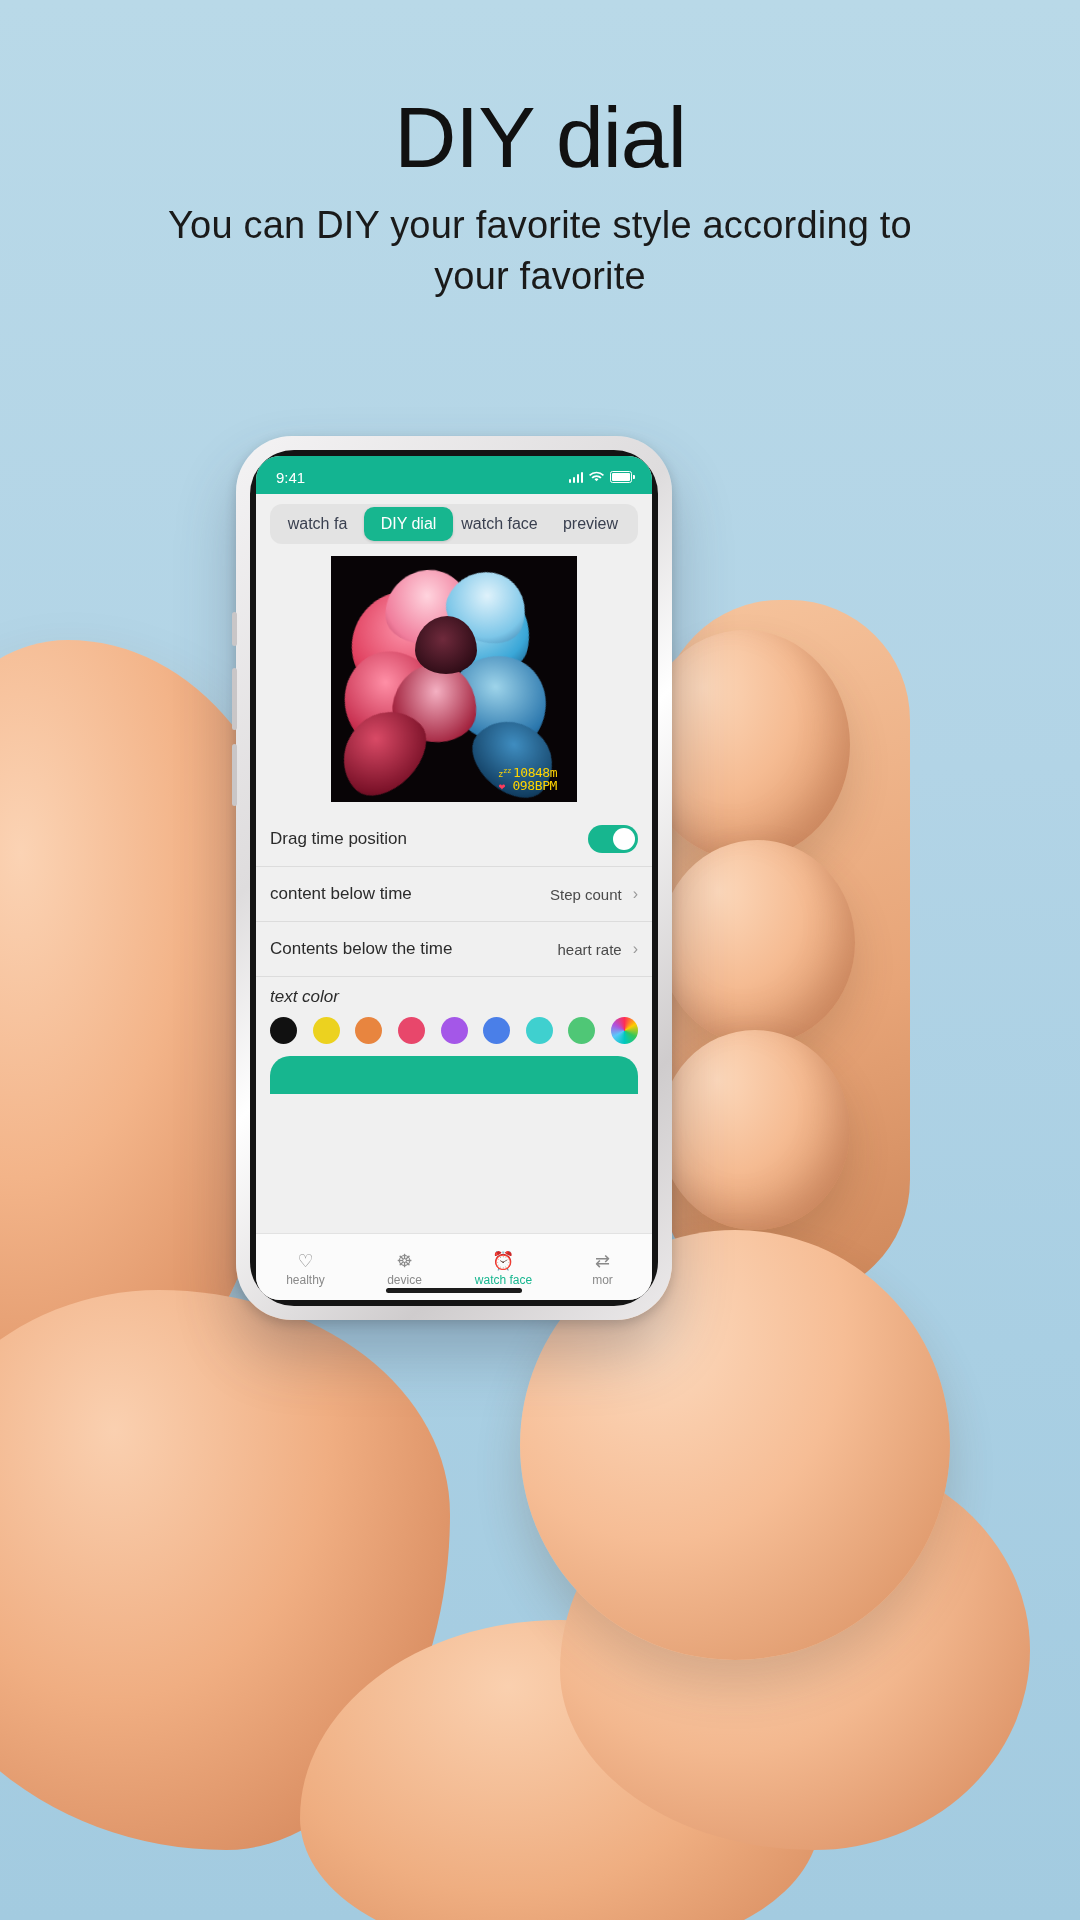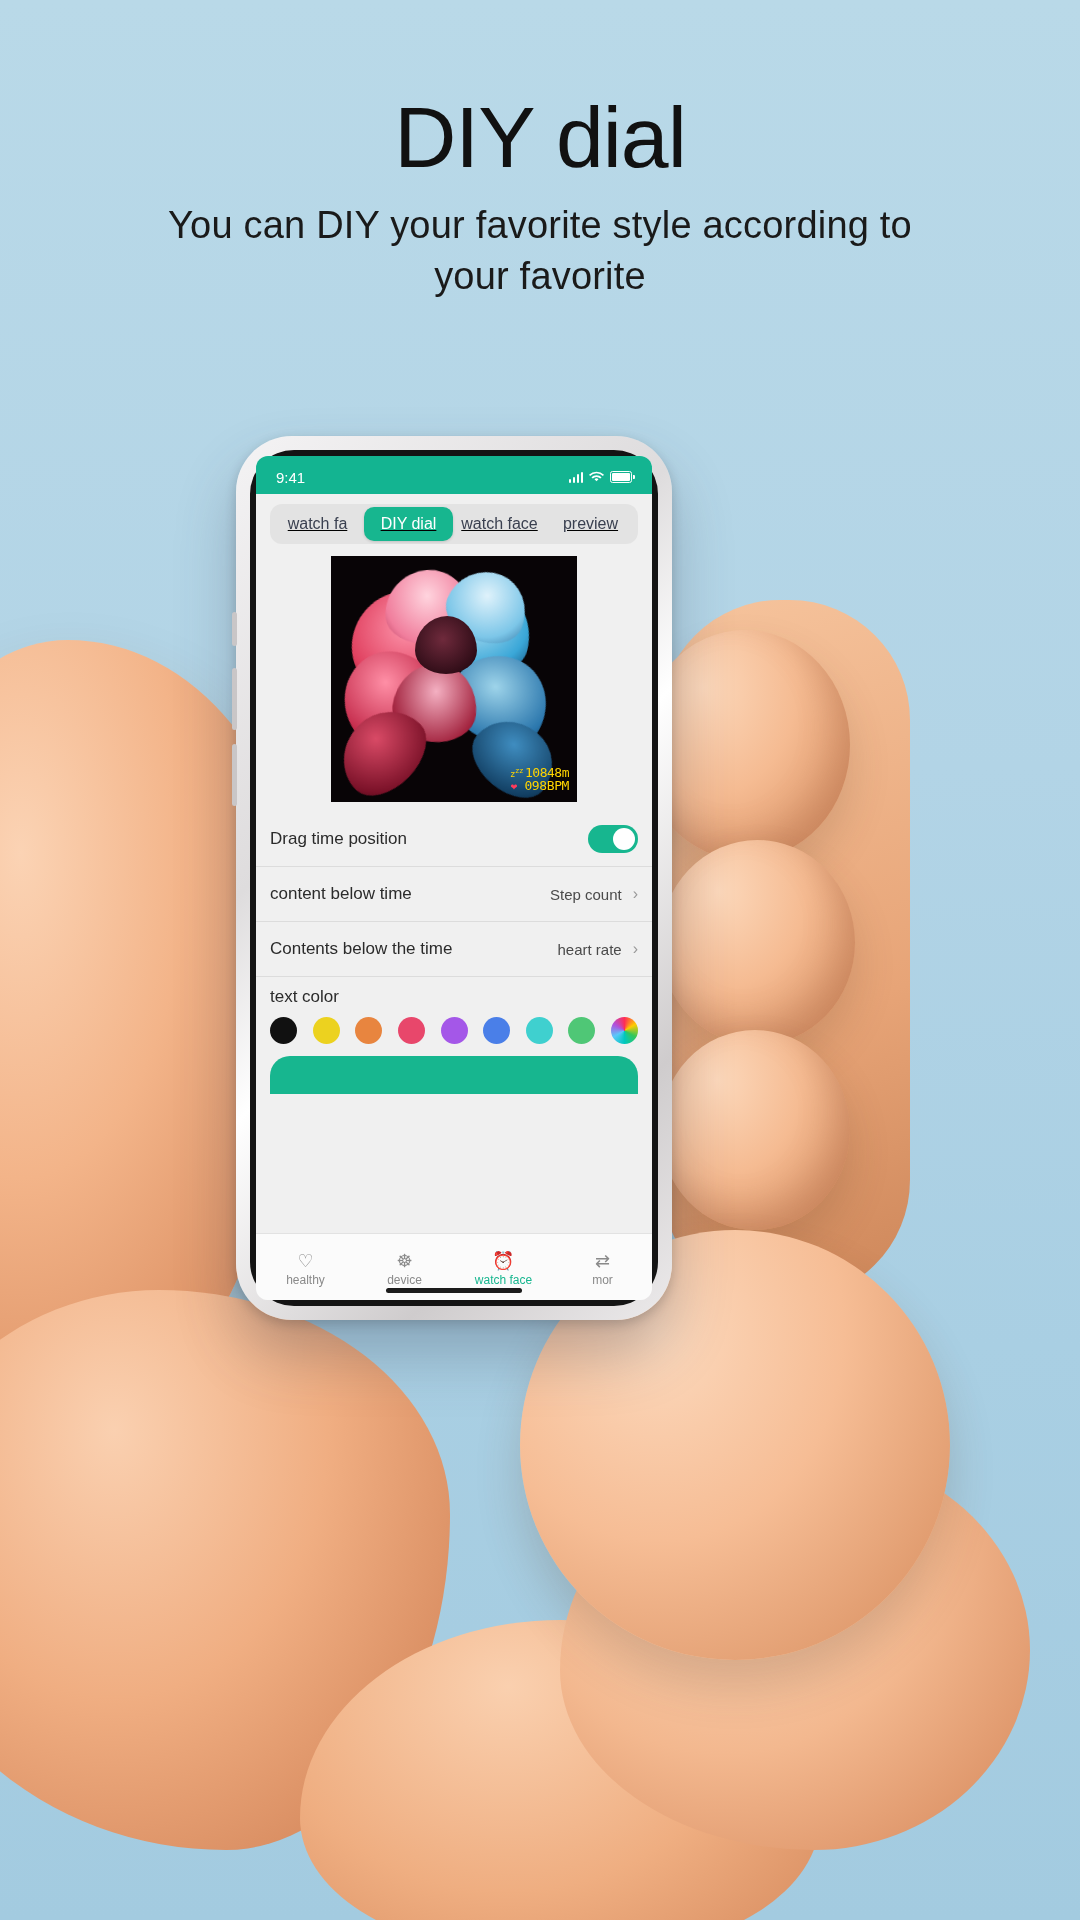--- a/index.html
+++ b/index.html
@@ -62,21 +62,21 @@
     background:linear-gradient(135deg,#f4f3f4 0%,#dedcdd 35%,#ffffff 52%,#cfcccd 80%,#eceaeb 100%);
     border-radius:56px;
     box-shadow:0 34px 60px rgba(60,70,90,.30), 0 4px 12px rgba(0,0,0,.18);
     padding:14px;box-sizing:border-box;
   }
   .phone-inner{
     width:100%;height:100%;background:#141414;border-radius:44px;
     padding:6px;box-sizing:border-box;
   }
   .screen{
-    width:100%;height:100%;background:#f0f0f0;border-radius:12px;overflow:hidden;
+    width:100%;height:100%;background:#f0f0f0;border-radius:24px;overflow:hidden;
     position:relative;display:flex;flex-direction:column;
   }
   .side-btn{position:absolute;left:-4px;width:5px;border-radius:3px;background:#c9c6c7;}
   .sb1{top:176px;height:34px;}
   .sb2{top:232px;height:62px;}
   .sb3{top:308px;height:62px;}
 
   
   .statusbar{
     background:#13b491;color:#fff;height:34px;display:flex;align-items:center;
@@ -95,37 +95,37 @@
   .appbar{
     background:#13b491;color:#fff;height:46px;flex:none;
     display:flex;align-items:center;justify-content:center;
     font-size:19px;letter-spacing:.3px;
   }
 
   
   .tabwrap{padding:10px 14px 8px;flex:none;background:#f0f0f0;}
   .tabs{
     background:#e3e3e3;border-radius:12px;height:40px;display:flex;align-items:center;
-    padding:3px;box-sizing:border-box;gap:2px;overflow:hidden;text-decoration:underline;
+    padding:3px;box-sizing:border-box;gap:2px;overflow:hidden;
   }
   .tab{
     flex:1;height:100%;display:flex;align-items:center;justify-content:center;
     font-size:16px;color:#3a4050;border-radius:10px;white-space:nowrap;
   }
   .tab.active{background:#17b68f;color:#fff;box-shadow:0 1px 3px rgba(0,0,0,.15);}
 
   
   .previewwrap{flex:none;display:flex;justify-content:center;padding:4px 0 10px;}
   .watchface{
     width:246px;height:246px;background:#080406;position:relative;overflow:hidden;
   }
   .flower{position:absolute;inset:0;}
   .petal{position:absolute;border-radius:52% 48% 50% 50%/60% 60% 40% 40%;filter:blur(.4px);}
   .clock{
-    position:absolute;left:0;right:0;bottom:10px;padding-right:8px;
+    position:absolute;left:0;right:12px;bottom:10px;padding-right:8px;
     text-align:right;font-family:"DejaVu Sans Mono","Liberation Mono",monospace;
     color:#ffd400;line-height:1;
   }
   .clock .row-top{font-size:13px;letter-spacing:-.5px;display:flex;justify-content:flex-end;align-items:flex-end;gap:2px;}
   .clock .zzz{font-size:9px;}
   .clock .big{font-size:37px;font-weight:700;letter-spacing:1px;margin:1px 0;}
   .clock .row-bot{font-size:13px;letter-spacing:-.4px;}
   .heart{color:#ff3b5c;font-size:11px;}
 
   
@@ -143,21 +143,21 @@
   }
   .rowval{display:flex;align-items:center;gap:11px;font-size:15px;color:#4a4a4a;}
   .chev{color:#9a9a9a;font-size:16px;}
   .toggle{
     width:50px;height:28px;border-radius:16px;background:#17b68f;position:relative;flex:none;
   }
   .toggle::after{content:"";position:absolute;right:3px;top:3px;width:22px;height:22px;border-radius:50%;background:#fff;}
 
   
   .colorsec{padding:10px 14px 4px;flex:none;}
-  .colorsec .lbl{font-size:17px;color:#2b2b2b;margin-bottom:10px;}
+  .colorsec .lbl{font-size:17px;color:#2b2b2b;margin-bottom:10px;font-style:italic;}
   .swatches{display:flex;align-items:center;justify-content:space-between;}
   .sw{width:27px;height:27px;border-radius:50%;}
   .sw.rainbow{background:conic-gradient(#ff2d55,#ffcc00,#34c759,#00c7be,#5ac8fa,#af52de,#ff2d55);}
 
   
   .greenpill{
     margin:8px 14px 0;height:38px;background:#17b68f;border-radius:20px 20px 0 0;flex:none;
   }
 
   

